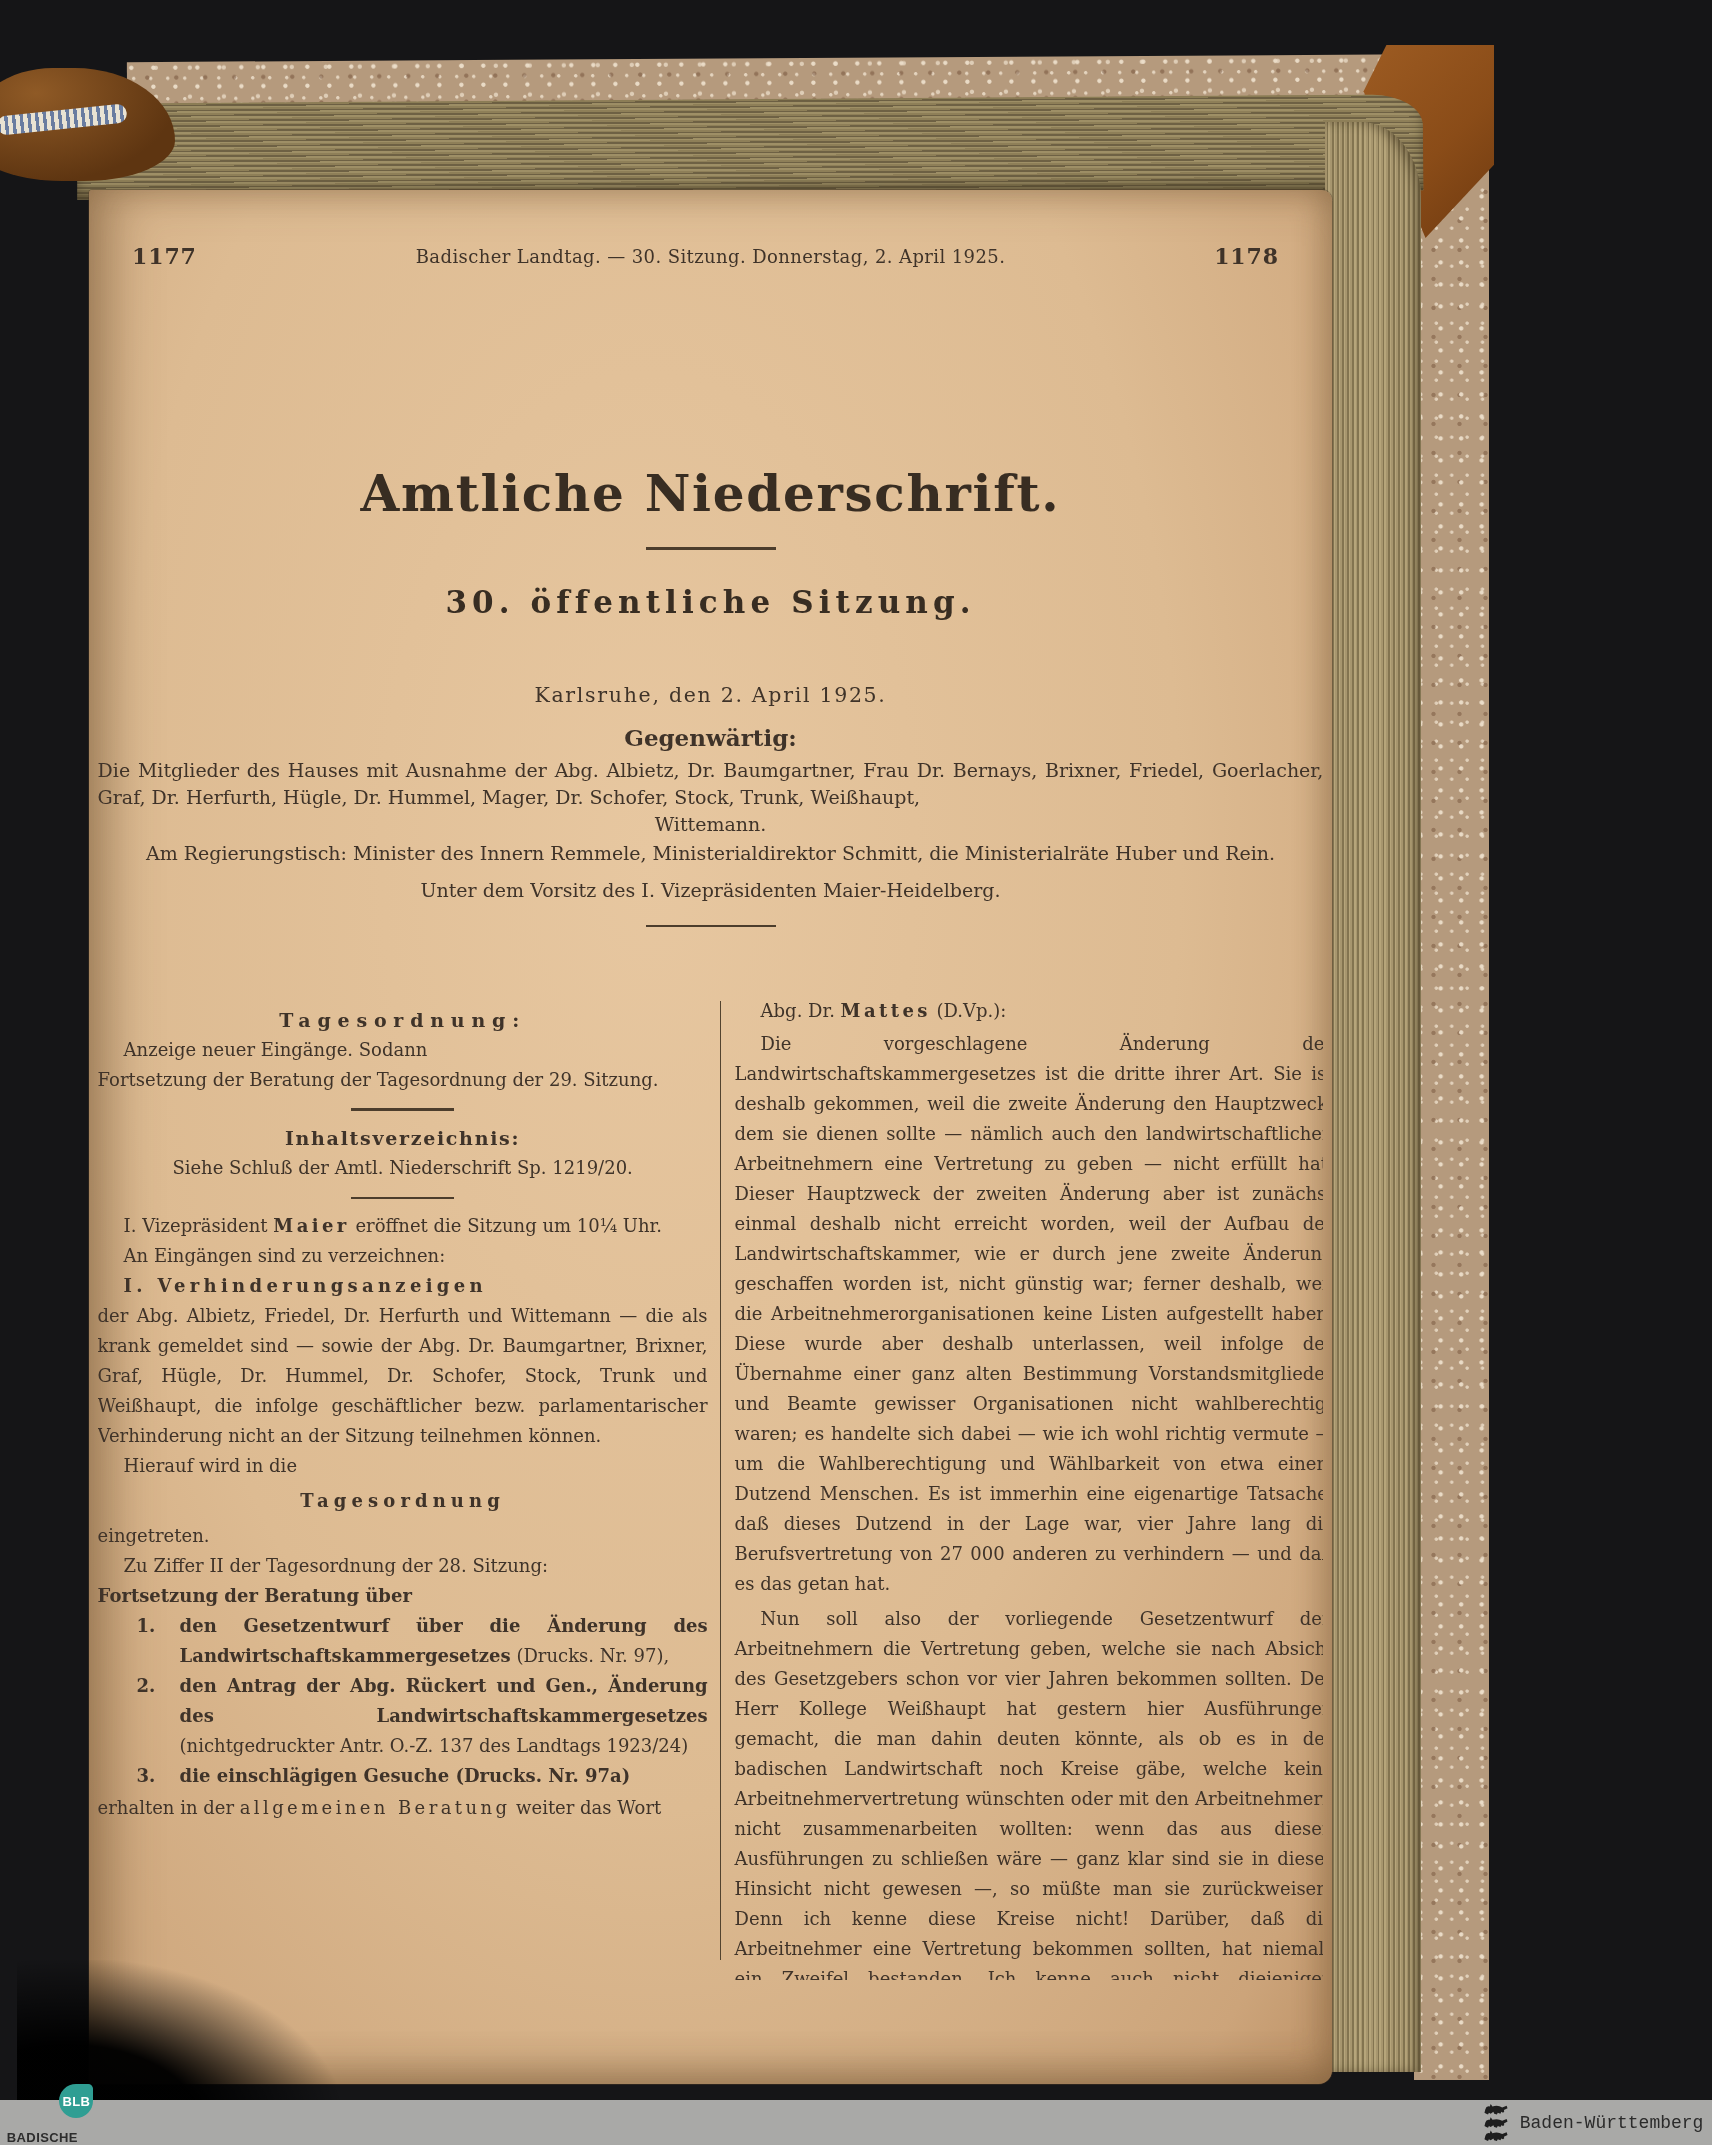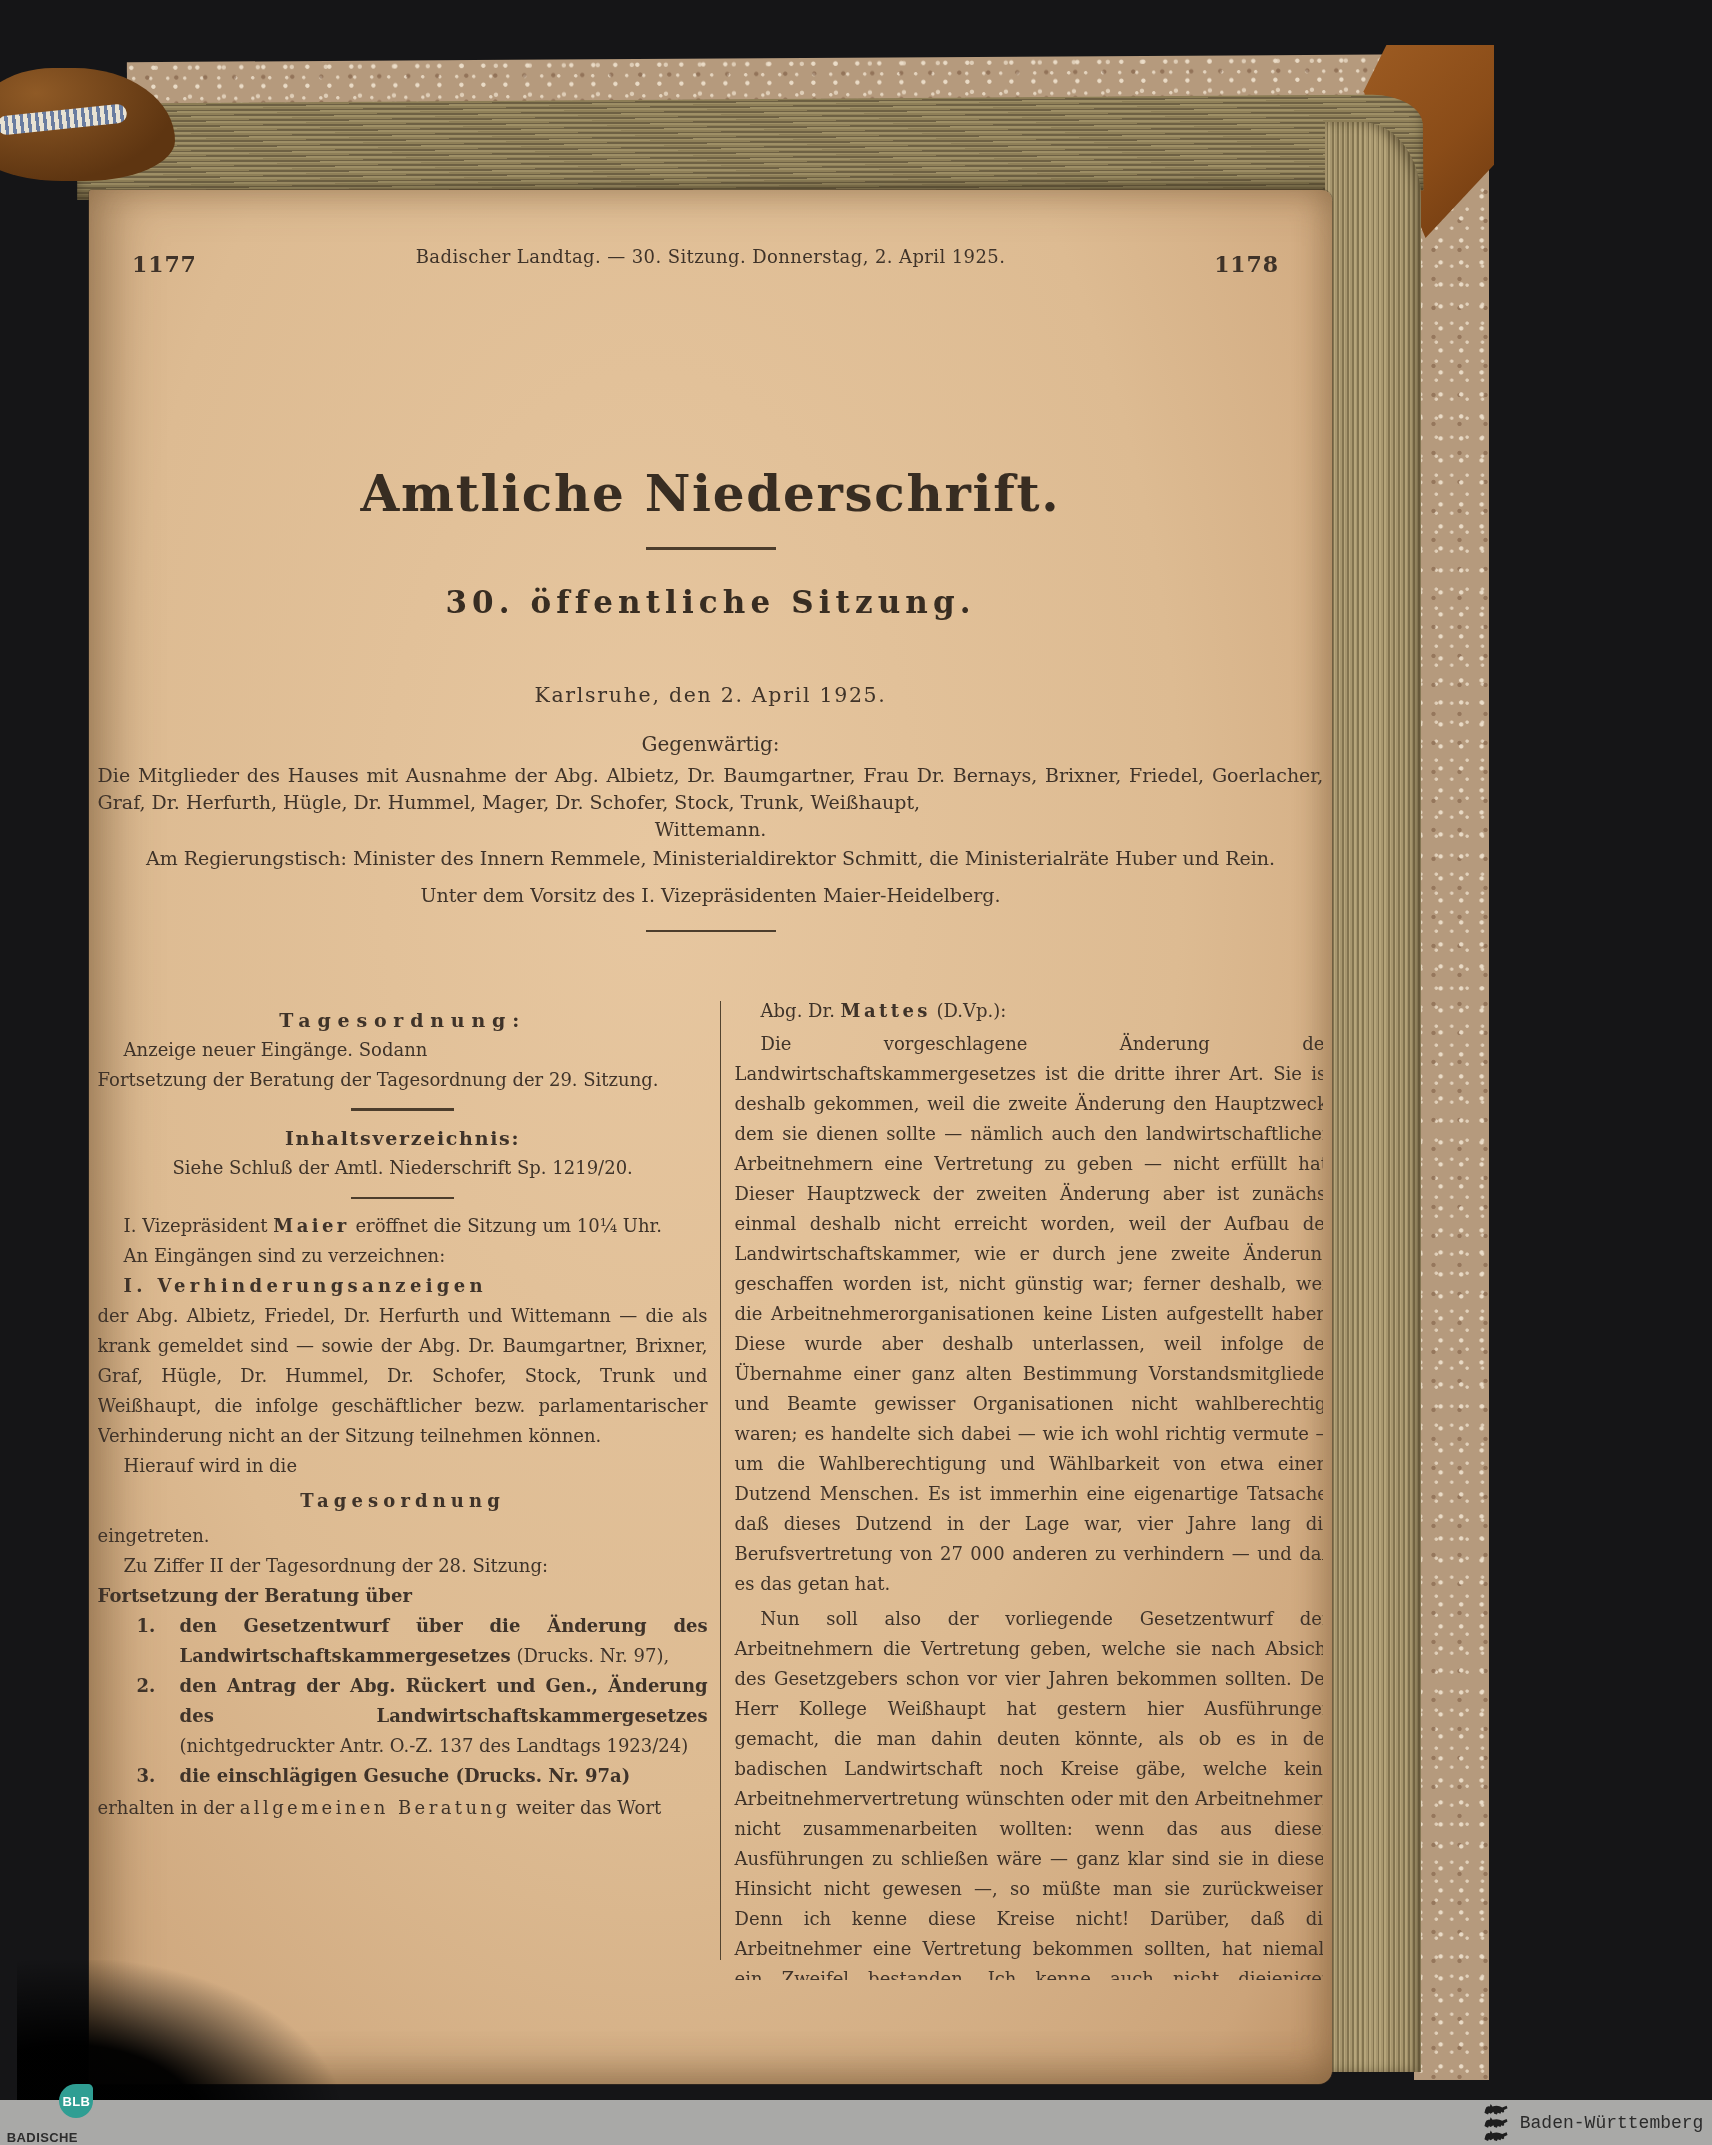--- a/index.html
+++ b/index.html
@@ -41,31 +41,31 @@
     background:repeating-linear-gradient(90deg,#697ca0 0 3.4px,#e9e3d3 3.4px 7.7px);}
   .shadow-bl{position:absolute;left:17px;top:1960px;width:325px;height:197px;
     background:radial-gradient(ellipse at 15% 85%, rgba(0,0,0,.98) 0 35%, transparent 72%);}
   
   .page{position:absolute;left:89px;top:190px;width:1243px;height:1894px;color:#3f3329;
     background:radial-gradient(ellipse at 45% 35%, #e7c7a0 0%, #ddbb92 55%, #cca47a 90%, #bd9267 100%);
     border-radius:3.4px 10.3px 13.7px 3.4px;
     box-shadow:inset 26px 0 47px rgba(90,60,30,.35), inset -13.7px 0 27px rgba(120,90,55,.25),
                inset 0 -17px 34px rgba(100,70,40,.25), 0 0 0 0.9px rgba(80,60,40,.4);}
   .header-row{position:absolute;top:53px;left:0;right:0;height:34px;}
-  .pnum{font-size:22px;font-weight:bold;letter-spacing:0.9px;margin-top:8px;}
+  .pnum{font-size:22px;font-weight:bold;letter-spacing:0.9px;}
   .pnum-left{position:absolute;left:43px;top:0;}
   .pnum-right{position:absolute;right:53px;top:0;}
   .running{text-align:center;font-size:18px;letter-spacing:0.4px;padding-top:3.4px;}
   .title-block{position:absolute;top:276px;left:0;right:0;text-align:center;}
   .doc-title{font-size:50px;line-height:55px;font-weight:bold;letter-spacing:1.7px;color:#382d22;}
   .rule{width:130px;height:2.6px;background:#4c3d2c;margin:0 auto;}
   .rule-1{margin-top:26px;}
   .session{margin-top:33px;font-size:31px;line-height:38px;font-weight:bold;letter-spacing:5.1px;color:#382d22;}
   .dateline{margin-top:62px;font-size:20.5px;letter-spacing:1.7px;}
-  .present-heading{margin-top:25px;font-size:20px;font-weight:normal;}
+  .present-heading{margin-top:17px;font-size:23px;font-weight:bold;}
   .present-text{margin-top:6.8px;padding:0 8.6px;font-size:19px;line-height:27px;text-align:justify;}
   .present-last{font-size:19px;line-height:27px;text-align:center;}
   .gov{margin-top:1.7px;font-size:19px;line-height:27px;text-align:center;}
   .chair{margin-top:10.3px;font-size:19px;line-height:27px;text-align:center;}
   .rule-2{margin-top:20.5px;}
   
   .columns{position:absolute;top:806px;left:8.6px;right:8.6px;height:984px;overflow:hidden;}
   .col-rule{position:absolute;left:622px;top:5.1px;width:1.7px;height:959px;background:#52432f;}
   .col{position:absolute;top:0;font-size:18px;line-height:30px;}
   .col-left{left:0;width:610px;}

